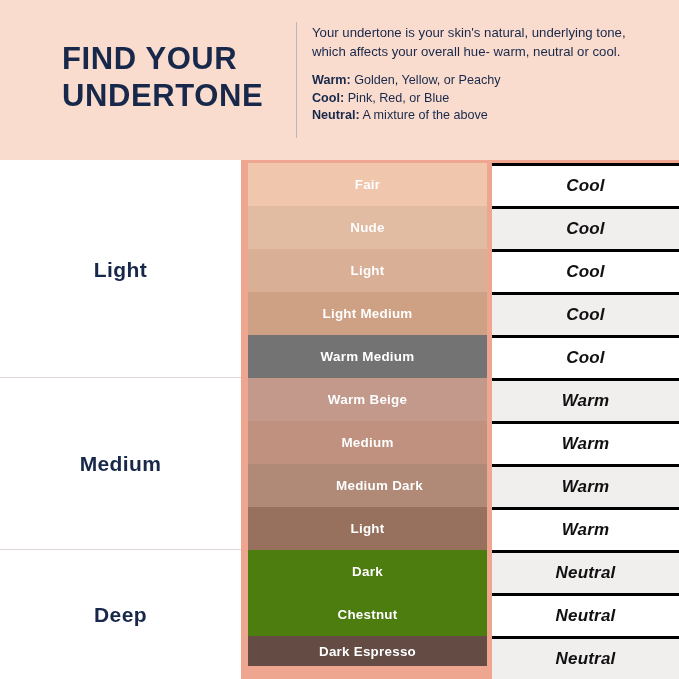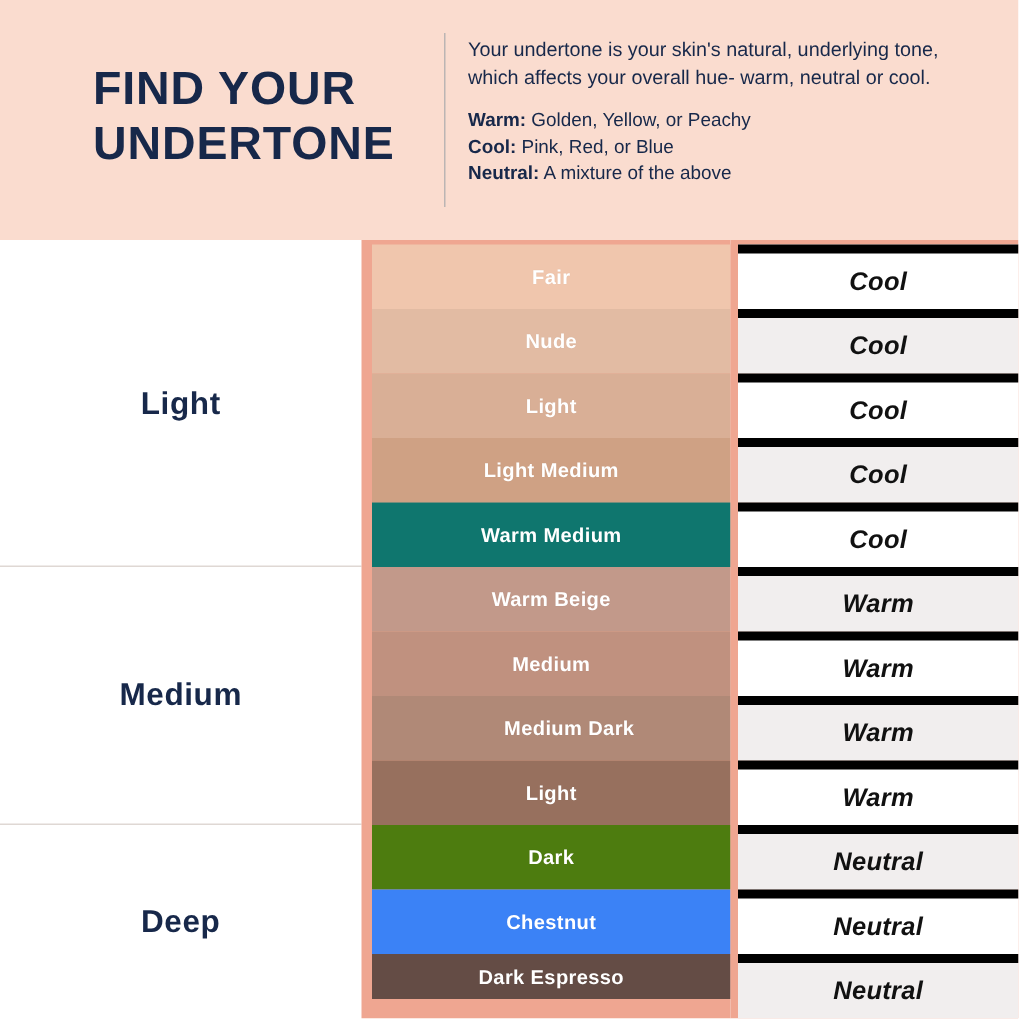--- a/index.html
+++ b/index.html
@@ -152,21 +152,21 @@
     background: #EFA691;
   }
   .tone-row {
     position: absolute;
     left: 5px;
     width: 187px;
     display: flex;
     align-items: center;
     justify-content: center;
     box-sizing: border-box;
-    border-top: 6px solid #000000;
+    border-top: 3px solid #000000;
   }
   .tone-row.alt {
     background: #F1EEEE;
   }
   .tone-row.plain {
     background: #FFFFFF;
   }
   .tone-label {
     color: #111111;
     font-size: 17px;
@@ -221,39 +221,39 @@
         </div>
         <div class="swatch-row" style="top: 3px; height: 43px; background: rgb(240, 198, 173);">
           <span class="swatch-label">Fair</span>
         </div>
         <div class="swatch-row" style="top: 89px; height: 43px; background: rgb(217, 175, 150);">
           <span class="swatch-label">Light</span>
         </div>
         <div class="swatch-row" style="top: 132px; height: 43px; background: rgb(207, 161, 132);">
           <span class="swatch-label">Light Medium</span>
         </div>
-        <div class="swatch-row" style="top: 175px; height: 43px; background: #0f766e; align-items: center;">
+        <div class="swatch-row" style="top: 175px; height: 43px; background: #737373; align-items: center;">
           <span class="swatch-label">Warm Medium</span>
         </div>
         <div class="swatch-row" style="top: 218px; height: 43px; background: rgb(194, 153, 138);">
           <span class="swatch-label">Warm Beige</span>
         </div>
         <div class="swatch-row" style="top: 261px; height: 43px; background: rgb(192, 145, 127);">
           <span class="swatch-label">Medium</span>
         </div>
         <div class="swatch-row" style="top: 304px; height: 43px; background: rgb(176, 137, 119); padding-left: 24px;">
           <span class="swatch-label">Medium Dark</span>
         </div>
         <div class="swatch-row" style="top: 347px; height: 43px; background: rgb(151, 112, 94);">
           <span class="swatch-label">Light</span>
         </div>
         <div class="swatch-row" style="top: 390px; height: 43px; background: #4d7c0f;">
           <span class="swatch-label">Dark</span>
         </div>
-        <div class="swatch-row" style="top: 433px; height: 43px; background: #3b82f6;">
+        <div class="swatch-row" style="top: 433px; height: 43px; background: #4d7c0f;">
           <span class="swatch-label">Chestnut</span>
         </div>
         <div class="swatch-row" style="top: 476px; height: 30px; background: rgb(100, 76, 69);">
           <span class="swatch-label">Dark Espresso</span>
         </div>
       </div>
 
     <div class="tone-col" id="tone-col">
         <div class="tone-row plain" style="top: 3px; height: 43px;">
           <span class="tone-label">Cool</span>

